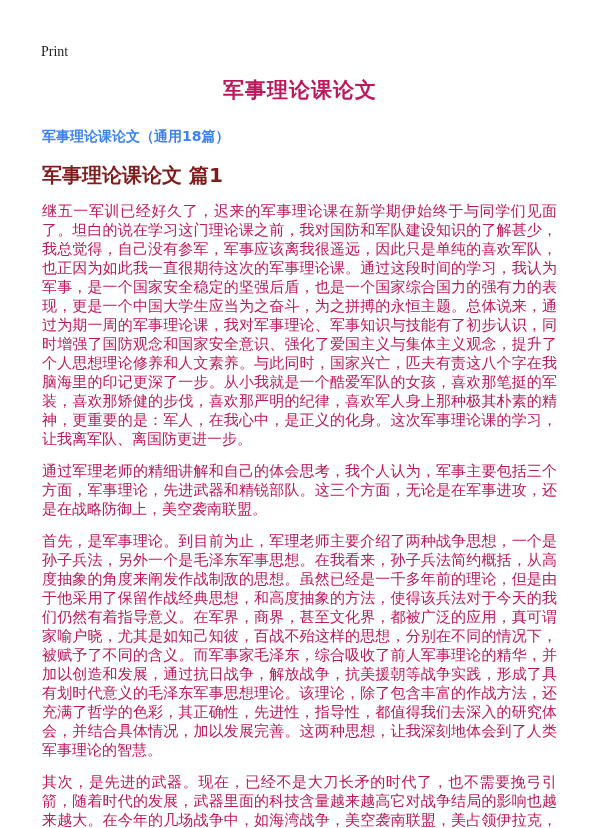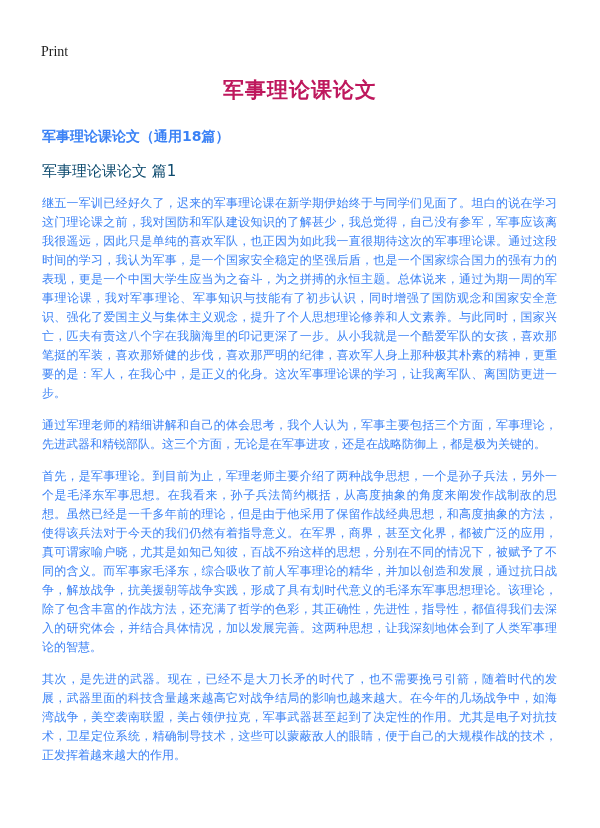--- a/index.html
+++ b/index.html
@@ -41,51 +41,51 @@
     margin: 0 43px 0 42px;
   }
   .doc-subtitle {
     margin: 24px 0 0 0;
     font-size: 14px;
     font-weight: bold;
     color: #3b82f6;
   }
   .section-heading {
     margin: 16px 0 0 0;
-    font-size: 15px;
-    font-weight: normal;
-    color: #0c4a6e;
+    font-size: 20px;
+    font-weight: bold;
+    color: #7f1d1d;
   }
   .body-paragraph {
     margin: 13px 0 0 0;
-    font-size: 12px;
+    font-size: 15px;
     line-height: 19px;
     text-align: justify;
-    color: #3b82f6;
+    color: #be185d;
     word-break: break-all;
   }
 </style>
 </head>
 <body>
 
 <div class="page">
 
   <button class="print-link">Print</button>
 
   <h1 class="doc-title">军事理论课论文</h1>
 
   <div class="content">
 
     <p class="doc-subtitle">军事理论课论文（通用18篇）</p>
 
     <h2 class="section-heading">军事理论课论文 篇1</h2>
 
     <p class="body-paragraph">继五一军训已经好久了，迟来的军事理论课在新学期伊始终于与同学们见面了。坦白的说在学习这门理论课之前，我对国防和军队建设知识的了解甚少，我总觉得，自己没有参军，军事应该离我很遥远，因此只是单纯的喜欢军队，也正因为如此我一直很期待这次的军事理论课。通过这段时间的学习，我认为军事，是一个国家安全稳定的坚强后盾，也是一个国家综合国力的强有力的表现，更是一个中国大学生应当为之奋斗，为之拼搏的永恒主题。总体说来，通过为期一周的军事理论课，我对军事理论、军事知识与技能有了初步认识，同时增强了国防观念和国家安全意识、强化了爱国主义与集体主义观念，提升了个人思想理论修养和人文素养。与此同时，国家兴亡，匹夫有责这八个字在我脑海里的印记更深了一步。从小我就是一个酷爱军队的女孩，喜欢那笔挺的军装，喜欢那矫健的步伐，喜欢那严明的纪律，喜欢军人身上那种极其朴素的精神，更重要的是：军人，在我心中，是正义的化身。这次军事理论课的学习，让我离军队、离国防更进一步。</p>
 
-    <p class="body-paragraph">通过军理老师的精细讲解和自己的体会思考，我个人认为，军事主要包括三个方面，军事理论，先进武器和精锐部队。这三个方面，无论是在军事进攻，还是在战略防御上，都是极为关键的。</p>
+    <p class="body-paragraph">通过军理老师的精细讲解和自己的体会思考，我个人认为，军事主要包括三个方面，军事理论，先进武器和精锐部队。这三个方面，无论是在军事进攻，还是在战略防御上，美空袭南联盟。</p>
 
     <p class="body-paragraph">首先，是军事理论。到目前为止，军理老师主要介绍了两种战争思想，一个是孙子兵法，另外一个是毛泽东军事思想。在我看来，孙子兵法简约概括，从高度抽象的角度来阐发作战制敌的思想。虽然已经是一千多年前的理论，但是由于他采用了保留作战经典思想，和高度抽象的方法，使得该兵法对于今天的我们仍然有着指导意义。在军界，商界，甚至文化界，都被广泛的应用，真可谓家喻户晓，尤其是如知己知彼，百战不殆这样的思想，分别在不同的情况下，被赋予了不同的含义。而军事家毛泽东，综合吸收了前人军事理论的精华，并加以创造和发展，通过抗日战争，解放战争，抗美援朝等战争实践，形成了具有划时代意义的毛泽东军事思想理论。该理论，除了包含丰富的作战方法，还充满了哲学的色彩，其正确性，先进性，指导性，都值得我们去深入的研究体会，并结合具体情况，加以发展完善。这两种思想，让我深刻地体会到了人类军事理论的智慧。</p>
 
     <p class="body-paragraph">其次，是先进的武器。现在，已经不是大刀长矛的时代了，也不需要挽弓引箭，随着时代的发展，武器里面的科技含量越来越高它对战争结局的影响也越来越大。在今年的几场战争中，如海湾战争，美空袭南联盟，美占领伊拉克，军事武器甚至起到了决定性的作用。尤其是电子对抗技术，卫星定位系统，精确制导技术，这些可以蒙蔽敌人的眼睛，便于自己的大规模作战的技术，正发挥着越来越大的作用。</p>
 
   </div>
 
 </div>
 
 </body></html>

